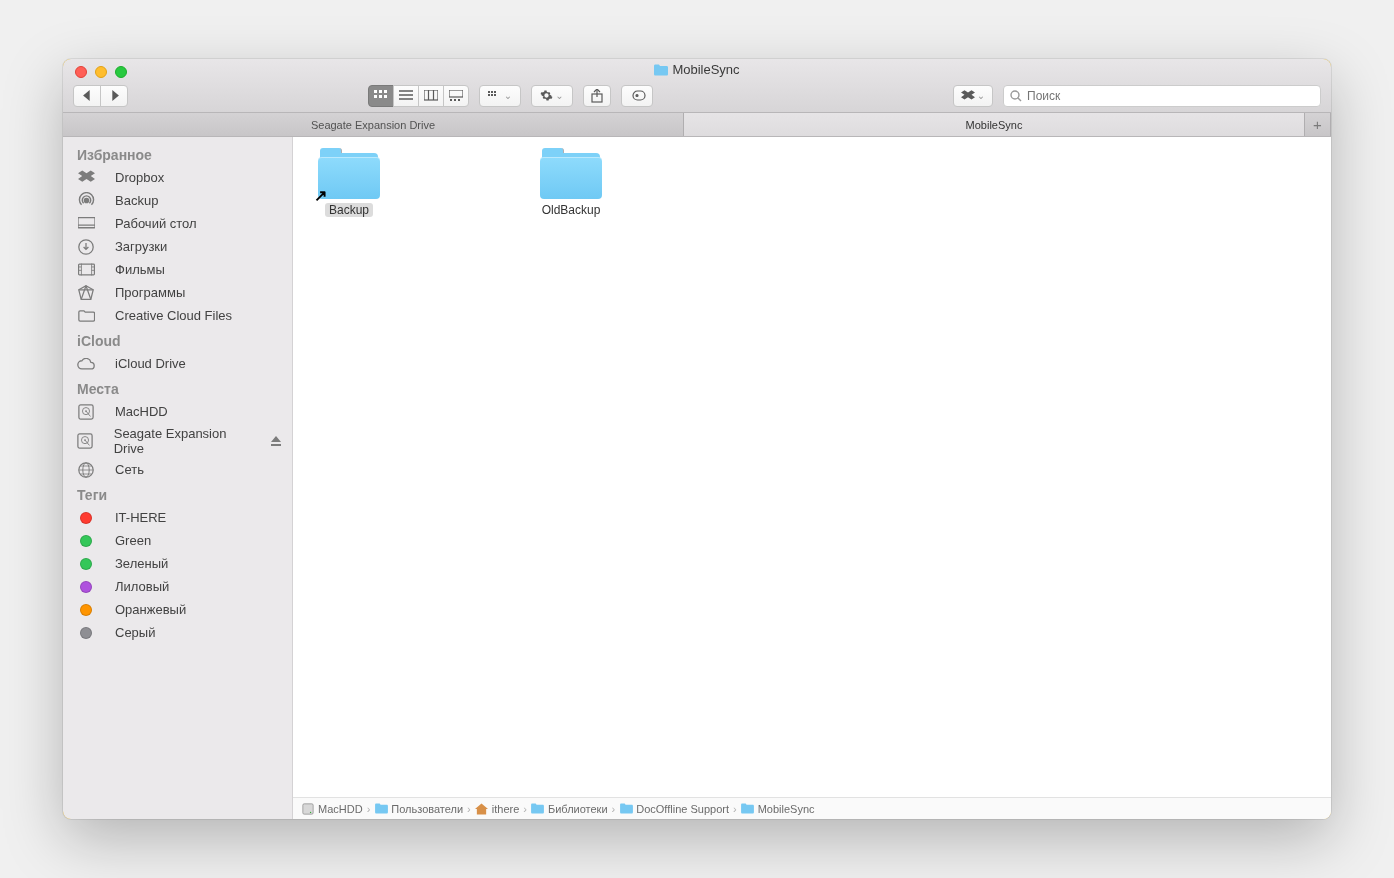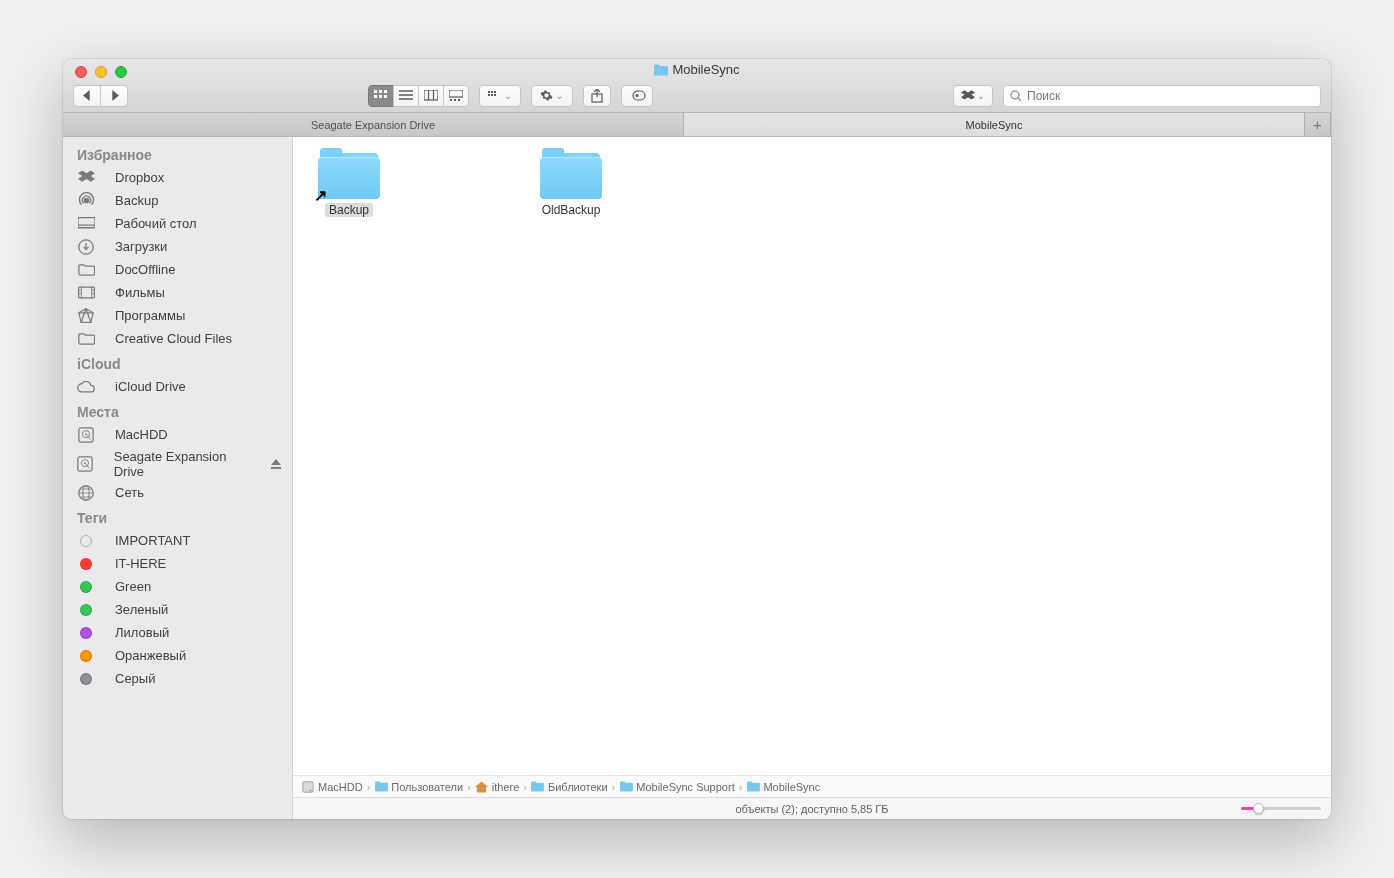--- a/index.html
+++ b/index.html
@@ -253,28 +253,20 @@
             <svg width="16" height="16" viewBox="0 0 20 20">
               <circle cx="10" cy="10" r="9" fill="none" stroke="#7c7c7c" stroke-width="1.6"></circle>
               <path d="M10 5v7M7 10l3 3 3-3" fill="none" stroke="#7c7c7c" stroke-width="1.6"></path>
             </svg>
           </span>
           <span>Загрузки</span>
         </div>
         <div class="sb-item">
           <span class="ico">
             <svg width="17" height="13" viewBox="0 0 20 14">
-              <path fill="none" stroke="#7c7c7c" stroke-width="1.5" d="M1 3c0-1 .5-1.5 1.5-1.5H7L8.5 3H18c1 0 1.5.5 1.5 1.5V12c0 1-.5 1.5-1.5 1.5H2.5C1.5 13.5 1 13 1 12V3z"></path>
-            </svg>
-          </span>
-          <span>DocOffline</span>
-        </div>
-        <div class="sb-item">
-          <span class="ico">
-            <svg width="17" height="13" viewBox="0 0 20 14">
               <rect x="0.7" y="0.7" width="18.6" height="12.6" rx="1" fill="none" stroke="#7c7c7c" stroke-width="1.4"></rect>
               <line x1="4" y1="0" x2="4" y2="14" stroke="#7c7c7c"></line>
               <line x1="16" y1="0" x2="16" y2="14" stroke="#7c7c7c"></line>
               <g stroke="#7c7c7c">
                 <line x1="0" y1="4" x2="4" y2="4"></line>
                 <line x1="0" y1="8" x2="4" y2="8"></line>
                 <line x1="16" y1="4" x2="20" y2="4"></line>
                 <line x1="16" y1="8" x2="20" y2="8"></line>
               </g>
             </svg>
@@ -341,26 +333,20 @@
               <circle cx="10" cy="10" r="9" fill="none" stroke="#7c7c7c" stroke-width="1.5"></circle>
               <ellipse cx="10" cy="10" rx="4" ry="9" fill="none" stroke="#7c7c7c" stroke-width="1.2"></ellipse>
               <line x1="1" y1="10" x2="19" y2="10" stroke="#7c7c7c"></line>
               <line x1="2.5" y1="5" x2="17.5" y2="5" stroke="#7c7c7c"></line>
               <line x1="2.5" y1="15" x2="17.5" y2="15" stroke="#7c7c7c"></line>
             </svg>
           </span>
           <span>Сеть</span>
         </div>
         <div class="sb-section">Теги</div>
-        <div class="sb-item">
-          <span class="ico">
-            <span class="tag-dot" style="background:none;border:1.5px solid #b0b0b0;"></span>
-          </span>
-          <span>IMPORTANT</span>
-        </div>
         <div class="sb-item">
           <span class="ico">
             <span class="tag-dot" style="background:#ff3b30;"></span>
           </span>
           <span>IT-HERE</span>
         </div>
         <div class="sb-item">
           <span class="ico">
             <span class="tag-dot" style="background:#34c759;"></span>
           </span>
@@ -448,36 +434,27 @@
             </span>
             <span>Библиотеки</span>
           </span>
           <span class="sep">›</span>
           <span class="crumb">
             <span class="ico-mini">
               <svg width="13" height="11" viewBox="0 0 14 12">
                 <path fill="#76c8f2" d="M0 2c0-1 .5-1.5 1.5-1.5H5L6 2h6.5c1 0 1.5.5 1.5 1.5V10c0 1-.5 1.5-1.5 1.5h-11C.5 11.5 0 11 0 10V2z"></path>
               </svg>
             </span>
-            <span>MobileSync Support</span>
+            <span>DocOffline Support</span>
           </span>
           <span class="sep">›</span>
           <span class="crumb">
             <span class="ico-mini">
               <svg width="13" height="11" viewBox="0 0 14 12">
                 <path fill="#76c8f2" d="M0 2c0-1 .5-1.5 1.5-1.5H5L6 2h6.5c1 0 1.5.5 1.5 1.5V10c0 1-.5 1.5-1.5 1.5h-11C.5 11.5 0 11 0 10V2z"></path>
               </svg>
             </span>
             <span>MobileSync</span>
           </span>
         </div>
-      <div class="statusbar">
-        <span>объекты (2); доступно 5,85 ГБ</span>
-        <div class="zoom">
-          <div class="track">
-              <div class="fill"></div>
-              <div class="thumb"></div>
-            </div>
-        </div>
-      </div>
     </div>
   </div>
 </div>
 
 </body></html>

